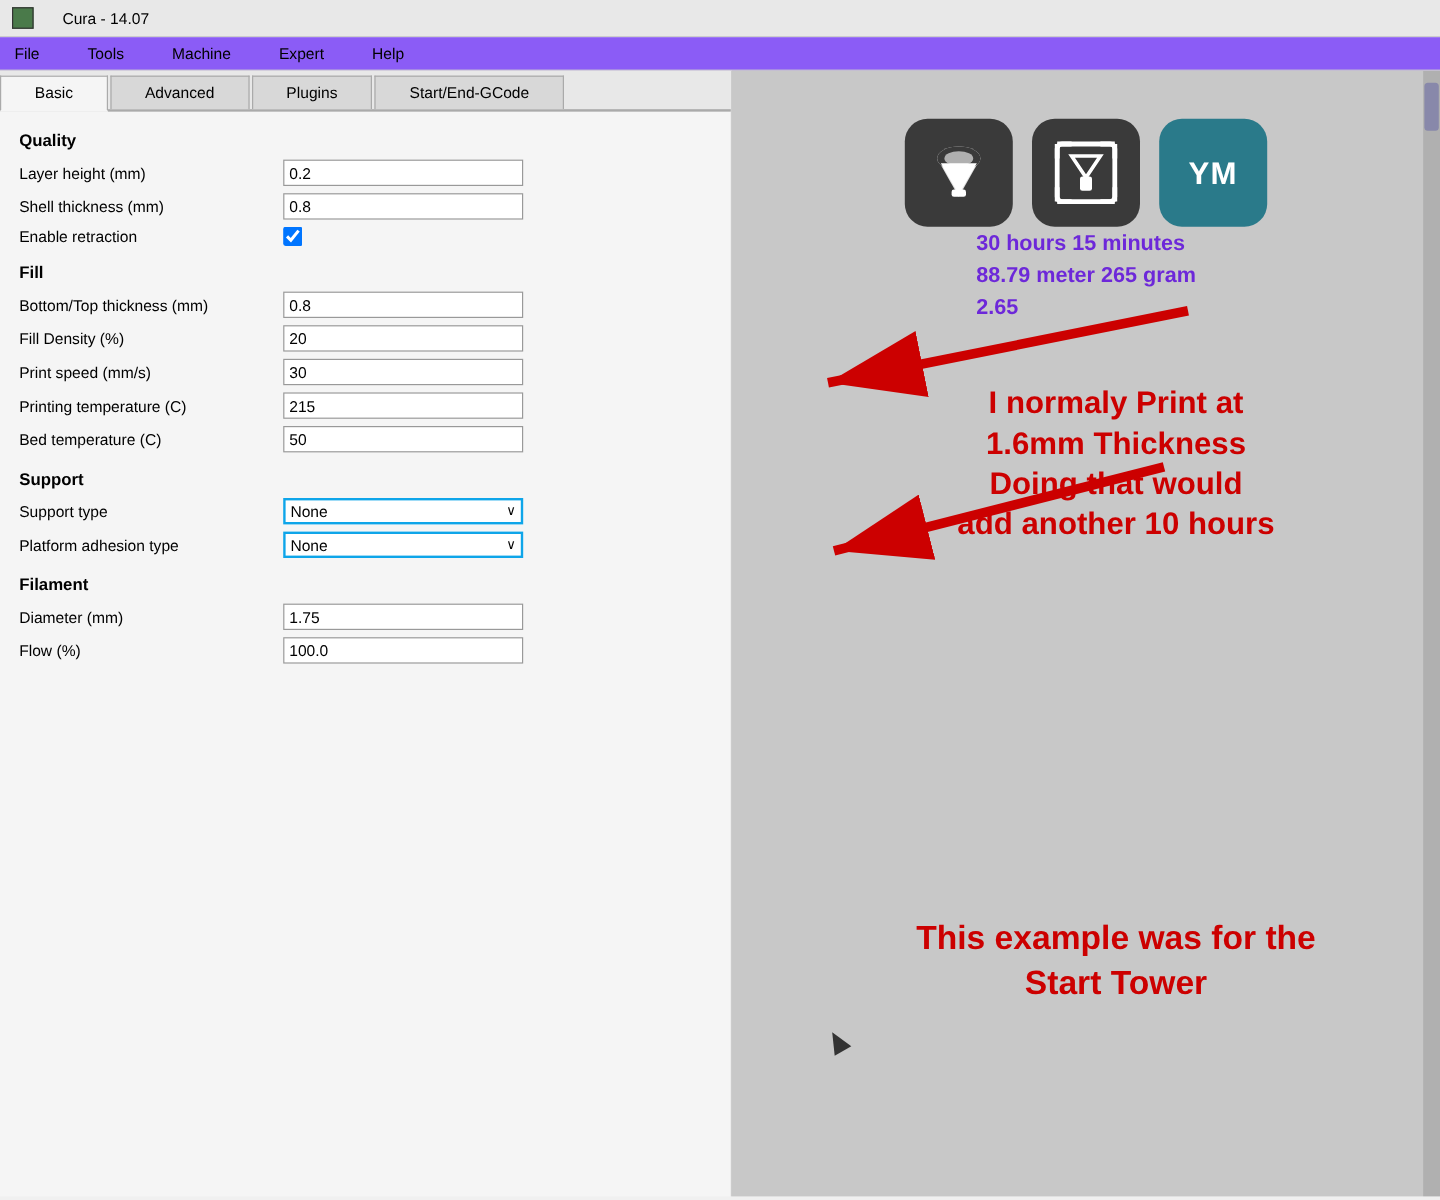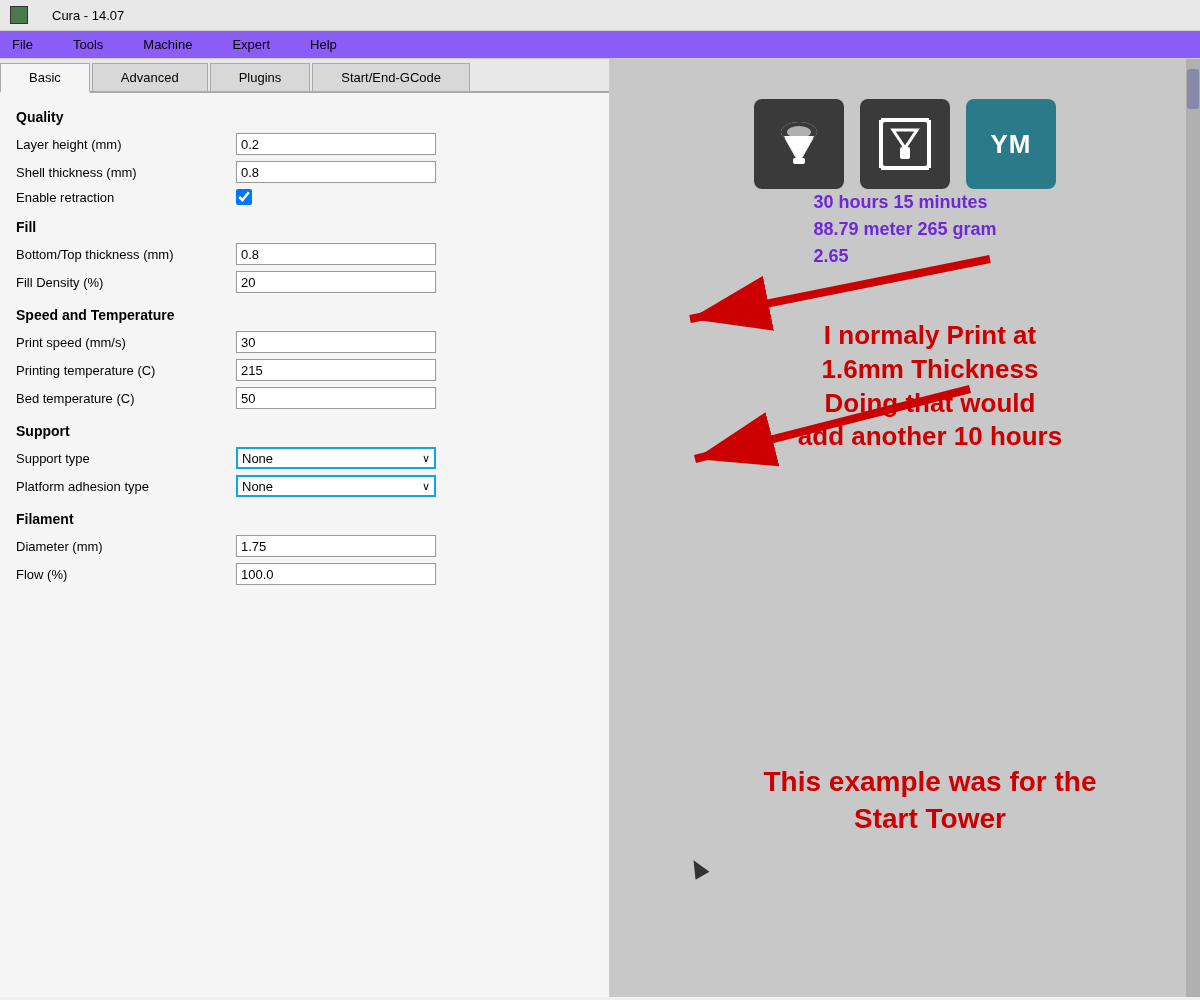--- a/index.html
+++ b/index.html
@@ -168,21 +168,21 @@
       display: flex;
       gap: 16px;
       margin-top: 40px;
       align-items: center;
     }
 
     .icon-box {
       width: 90px;
       height: 90px;
       background: #3a3a3a;
-      border-radius: 8px;
+      border-radius: 19px;
       display: flex;
       align-items: center;
       justify-content: center;
     }
     .icon-box.teal {
       background: #2a7a8a;
     }
 
     .icon-box svg {
       width: 60px;
@@ -318,21 +318,20 @@
       <div class="section-title">Fill</div>
       <div class="field-row">
         <span class="field-label">Bottom/Top thickness (mm)</span>
         <input class="field-input" type="text" value="0.8" style="">
       </div>
       <div class="field-row">
         <span class="field-label">Fill Density (%)</span>
         <input class="field-input" type="text" value="20" style="">
       </div>
 
-      <div class="section-title">Speed and Temperature</div>
       <div class="field-row">
         <span class="field-label">Print speed (mm/s)</span>
         <input class="field-input" type="text" value="30" style="">
       </div>
       <div class="field-row">
         <span class="field-label">Printing temperature (C)</span>
         <input class="field-input" type="text" value="215" style="">
       </div>
       <div class="field-row">
         <span class="field-label">Bed temperature (C)</span>

